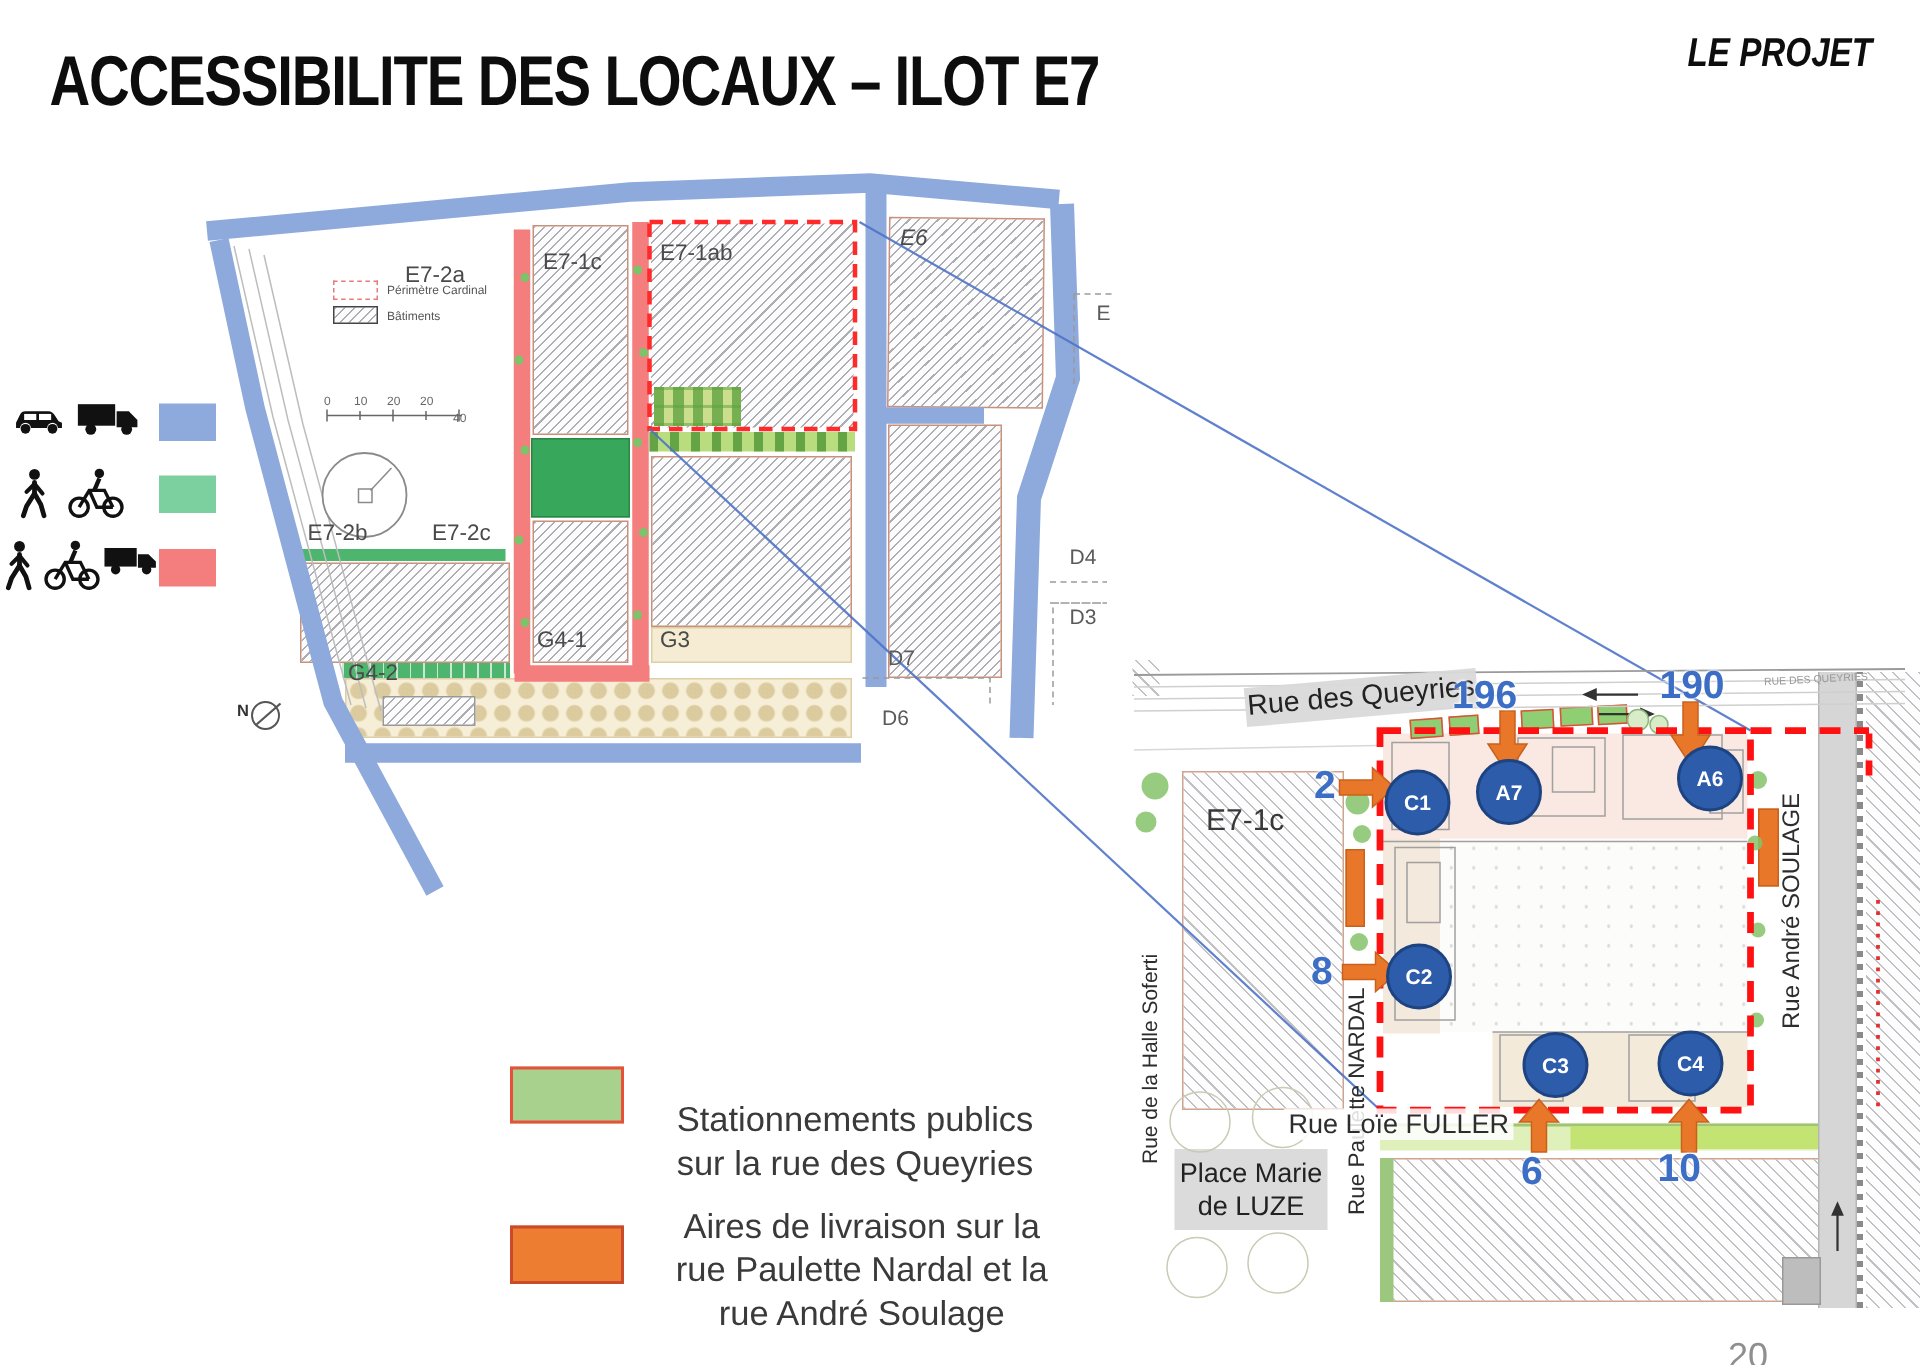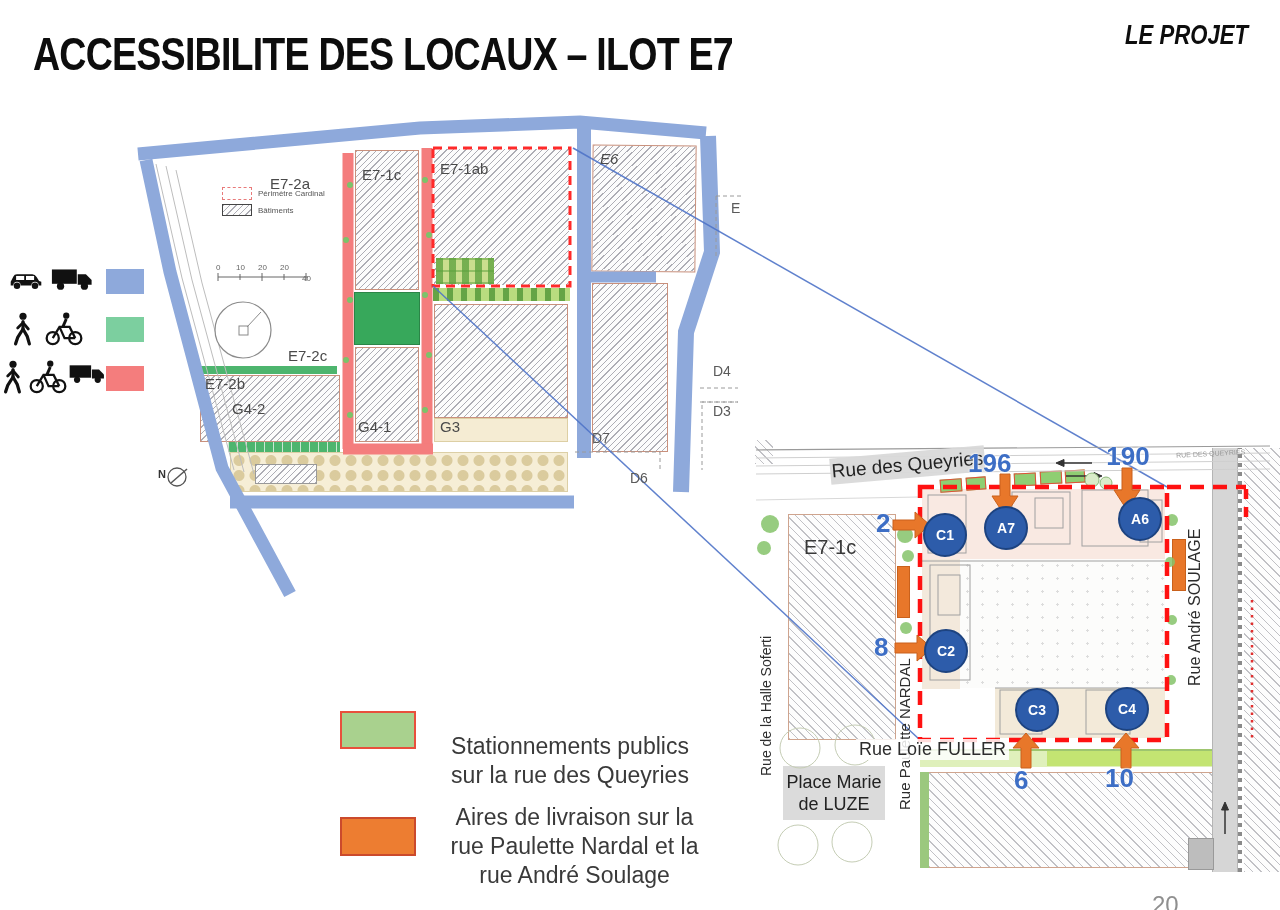--- a/index.html
+++ b/index.html
@@ -320,27 +320,27 @@
     <polygon points="1021,768 1021,748 1013,748 1026,733 1039,748 1031,748 1031,768"></polygon>
     <polygon points="1121,768 1121,748 1113,748 1126,733 1139,748 1131,748 1131,768"></polygon>
   </g>
 </svg>
 
 <div class="abs lbl" style="left:270px;top:175px;">E7-2a</div>
 <div class="abs lbl" style="left:362px;top:166px;">E7-1c</div>
 <div class="abs lbl" style="left:440px;top:160px;">E7-1ab</div>
 <div class="abs lbl" style="left:600px;top:150px;font-style:italic;">E6</div>
 <div class="abs dlbl" style="left:731px;top:200px;">E</div>
-<div class="abs lbl" style="left:205px;top:347px;margin-top:28px;">E7-2b</div>
+<div class="abs lbl" style="left:205px;top:347px;">E7-2b</div>
 <div class="abs lbl" style="left:288px;top:347px;">E7-2c</div>
-<div class="abs lbl" style="left:232px;top:400px;">G4-2</div>
+<div class="abs lbl" style="left:232px;top:440px;">G4-2</div>
 <div class="abs lbl" style="left:358px;top:418px;">G4-1</div>
 <div class="abs lbl" style="left:440px;top:418px;">G3</div>
 <div class="abs dlbl" style="left:592px;top:430px;">D7</div>
-<div class="abs dlbl" style="left:630px;top:470px;">D6</div>
+<div class="abs dlbl" style="left:588px;top:470px;">D6</div>
 <div class="abs dlbl" style="left:713px;top:363px;">D4</div>
 <div class="abs dlbl" style="left:713px;top:403px;">D3</div>
 
 <div class="abs graybox street" style="left:830px;top:452px;width:155px;height:26px;font-size:19px;transform:rotate(-5deg);">Rue des Queyries</div>
 <div class="abs" style="left:1176px;top:450px;font-size:7px;color:#999;transform:rotate(-3deg);">RUE DES QUEYRIES</div>
 <div class="abs" style="left:804px;top:536px;font-size:20px;color:#383838;">E7-1c</div>
 <div class="abs vert street" style="left:758px;top:588px;height:235px;font-size:14px;">Rue de la Halle Soferti</div>
 <div class="abs vert street" style="left:896px;top:598px;height:272px;font-size:15px;">Rue Paulette NARDAL</div>
 <div class="abs street" style="left:856px;top:739px;font-size:18px;background:rgba(255,255,255,.85);padding:0 3px;">Rue Loïe FULLER</div>
 <div class="abs vert street" style="left:1186px;top:500px;height:215px;font-size:16px;">Rue André SOULAGE</div>

